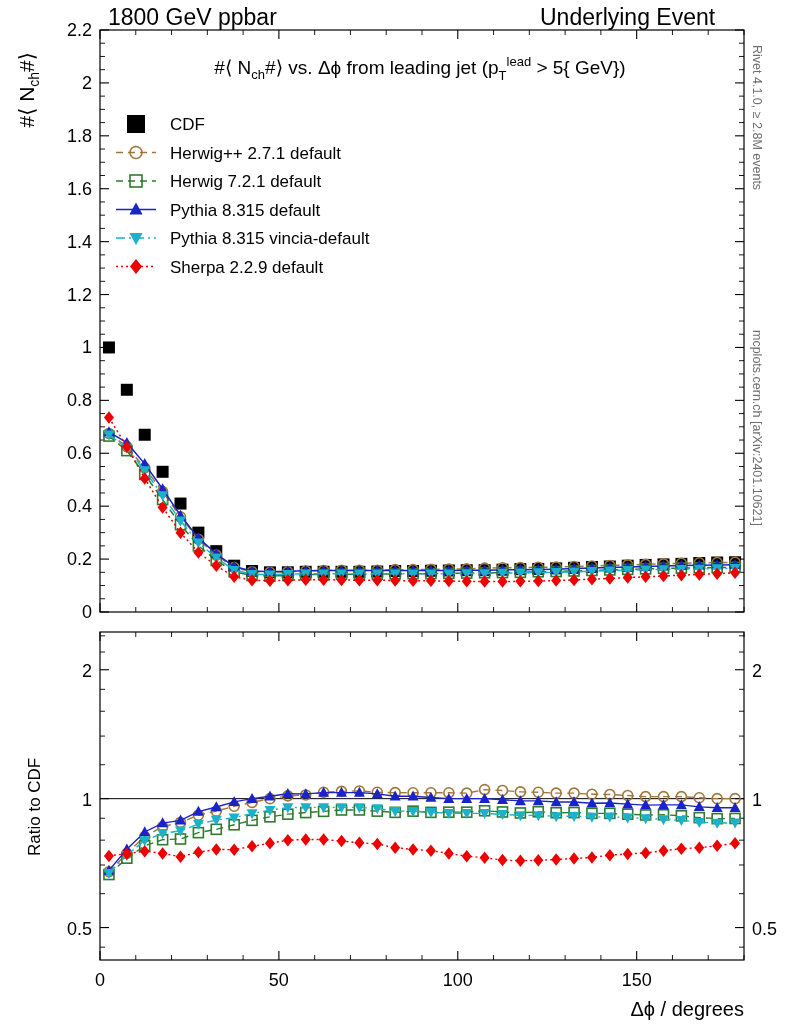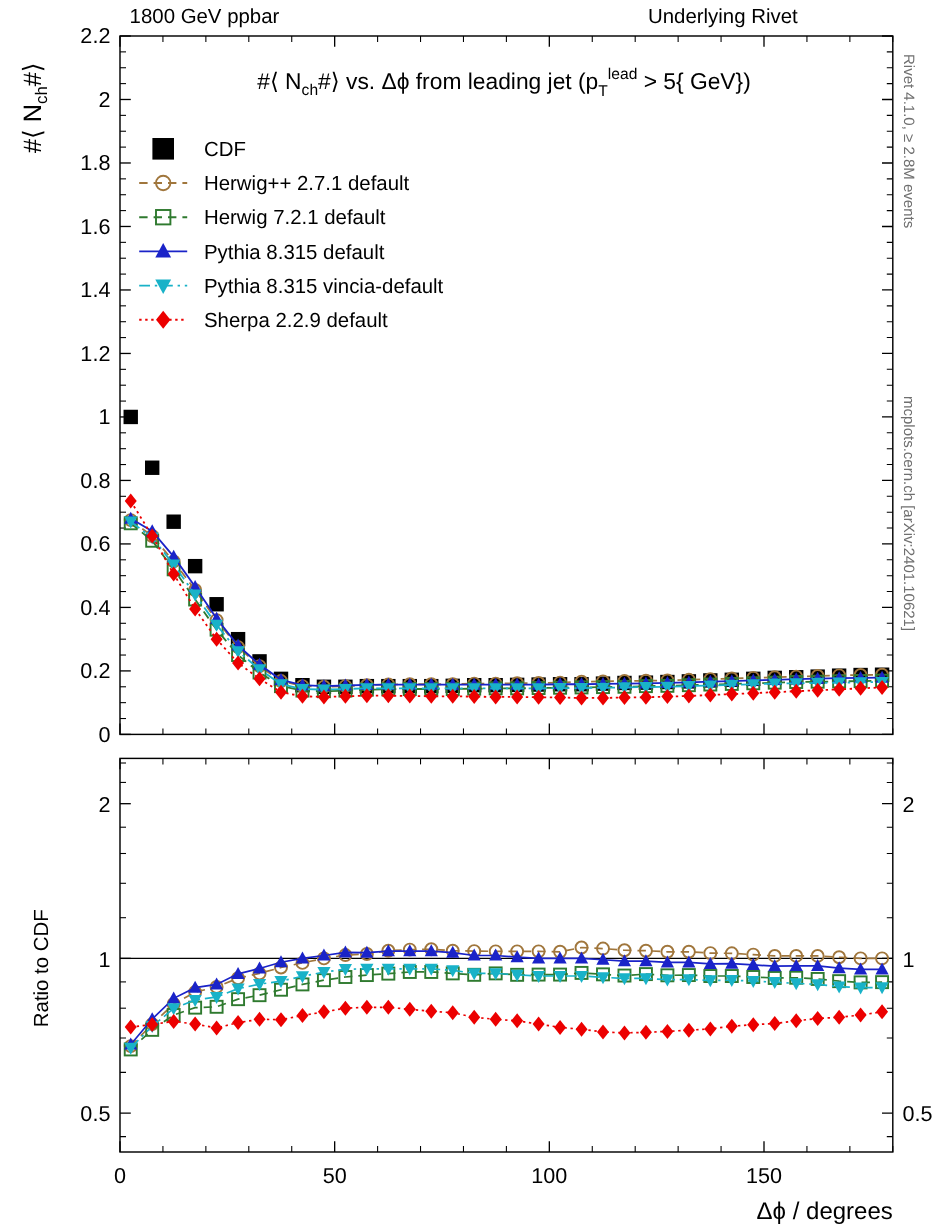--- a/index.html
+++ b/index.html
@@ -1,31 +1,31 @@
 <!DOCTYPE html>
 <html><head>
 <meta charset="utf-8">
 <style>
   html,body{margin:0;padding:0;background:#ffffff;}
   body{width:786px;height:1024px;font-family:"Liberation Sans",sans-serif;color:#000;overflow:hidden;position:relative;}
   #root{position:absolute;left:0;top:0;width:786px;height:1024px;}
   .abs{position:absolute;}
-  .hdrtxt{font-size:17px;}
+  .hdrtxt{font-size:23px;}
   svg{display:block;}
   text{font-family:"Liberation Sans",sans-serif;}
   .rotlbl{transform-origin:0 0;white-space:nowrap;}
   .sideinfo{font-size:12.5px;color:#6f6f6f;}
 </style>
 </head>
 <body>
 
 <div id="root">
 
   <div class="abs hdrtxt" style="left:108px;top:4px;">1800 GeV ppbar</div>
-  <div class="abs hdrtxt" style="left:540px;top:4px;">Underlying Rivet</div>
+  <div class="abs hdrtxt" style="left:540px;top:4px;">Underlying Event</div>
 
   <div class="abs sideinfo rotlbl" style="left:764px;top:45px;transform:rotate(90deg);">Rivet 4.1.0, ≥ 2.8M events</div>
   <div class="abs sideinfo rotlbl" style="left:764px;top:330px;transform:rotate(90deg);">mcplots.cern.ch [arXiv:2401.10621]</div>
 
   <svg id="fig" width="786" height="1024" viewBox="0 0 786 1024">
       <rect x="100" y="30" width="644" height="582" fill="none" stroke="#000" stroke-width="1.2"></rect>
       <rect x="100" y="632" width="644" height="328" fill="none" stroke="#000" stroke-width="1.2"></rect>
       <line x1="100" y1="612" x2="109" y2="612" stroke="#000" stroke-width="1.1"></line>
       <line x1="744" y1="612" x2="735" y2="612" stroke="#000" stroke-width="1.1"></line>
       <text x="92" y="618" font-size="18" fill="#000" text-anchor="end">0</text>

